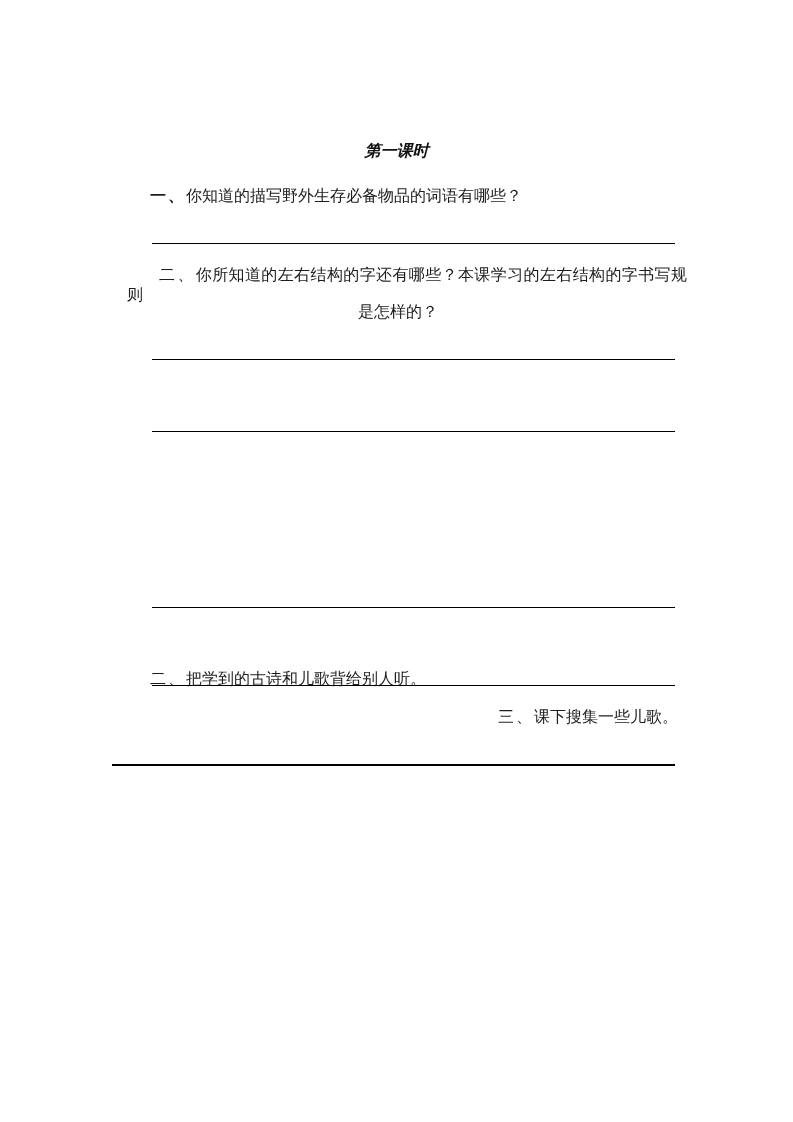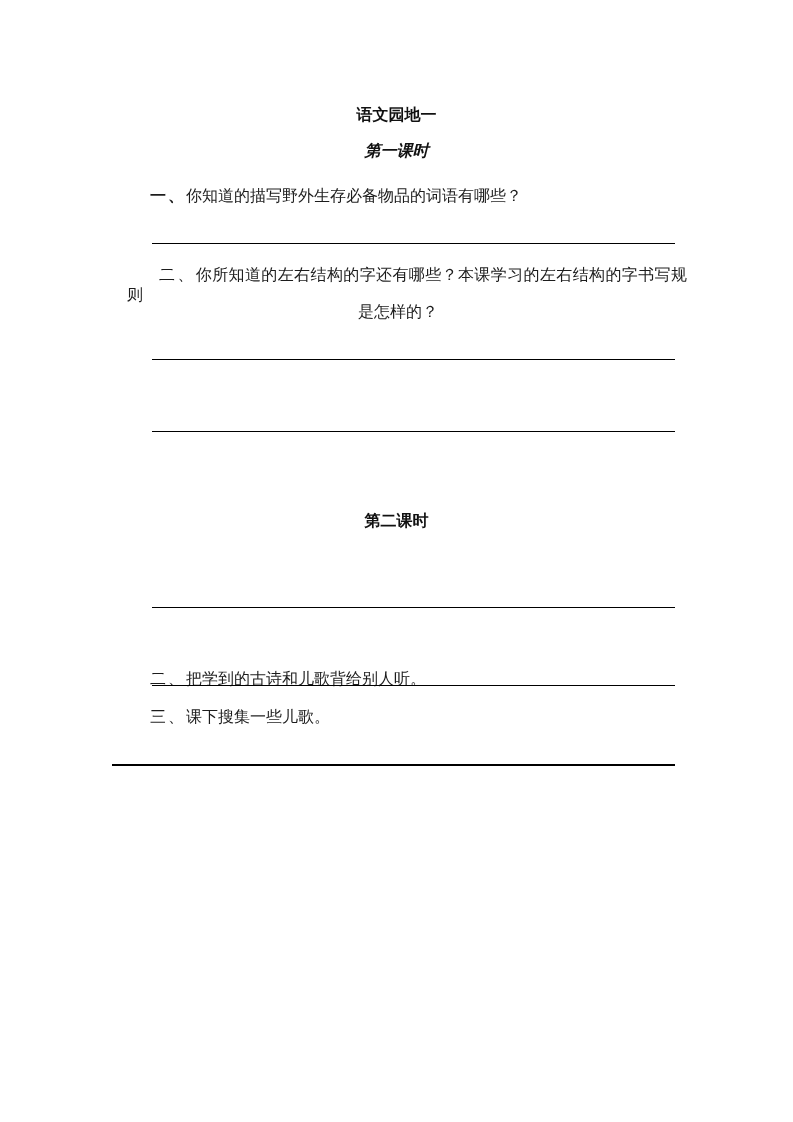--- a/index.html
+++ b/index.html
@@ -42,21 +42,21 @@
     margin-left: 9px;
   }
   .bold-prefix .q-prefix { font-weight: bold; }
   .q-prefix { letter-spacing: 2px; }
   .s1q1 { top: 186px; }
   .s1q2a { top: 265px; }
   .s1q2b { top: 302px; }
   .s1q3 { top: 377px; }
   .s2q1 { top: 550px; }
   .s2q2 { top: 625px; margin-top: 44px; }
-  .s2q3 { top: 707px; }
+  .s2q3 { top: 707px; text-align: right; }
   .rule {
     position: absolute;
     left: 152px;
     width: 523px;
     height: 0;
     border-top: 1.5px solid #000;
   }
   .rule1 { top: 243px; }
   .rule2 { top: 359px; }
   .rule3 { top: 431px; }
@@ -69,21 +69,20 @@
     width: 563px;
     height: 0;
     border-top: 2.5px solid #000;
   }
 </style>
 </head>
 <body>
 
 <div class="page">
 
-  <div class="centered doc-title">语文园地一</div>
 
   <div class="centered sess-head1">第一课时</div>
 
   <div class="para s1q1 bold-prefix">
     <span class="q-prefix">一、</span><span>你知道的描写野外生存必备物品的词语有哪些？</span>
   </div>
 
   <div class="rule rule1"></div>
 
   <div class="para s1q2a justify-line">
@@ -91,21 +90,20 @@
   </div>
   <div class="para s1q2b wrapline">
     <span>是怎样的？</span>
   </div>
 
   <div class="rule rule2"></div>
 
 
   <div class="rule rule3"></div>
 
-  <div class="centered sess-head2">第二课时</div>
 
 
   <div class="rule rule4"></div>
 
   <div class="para s2q2">
     <span class="q-prefix">二、</span><span>把学到的古诗和儿歌背给别人听。</span>
   </div>
 
   <div class="rule rule5"></div>
 

